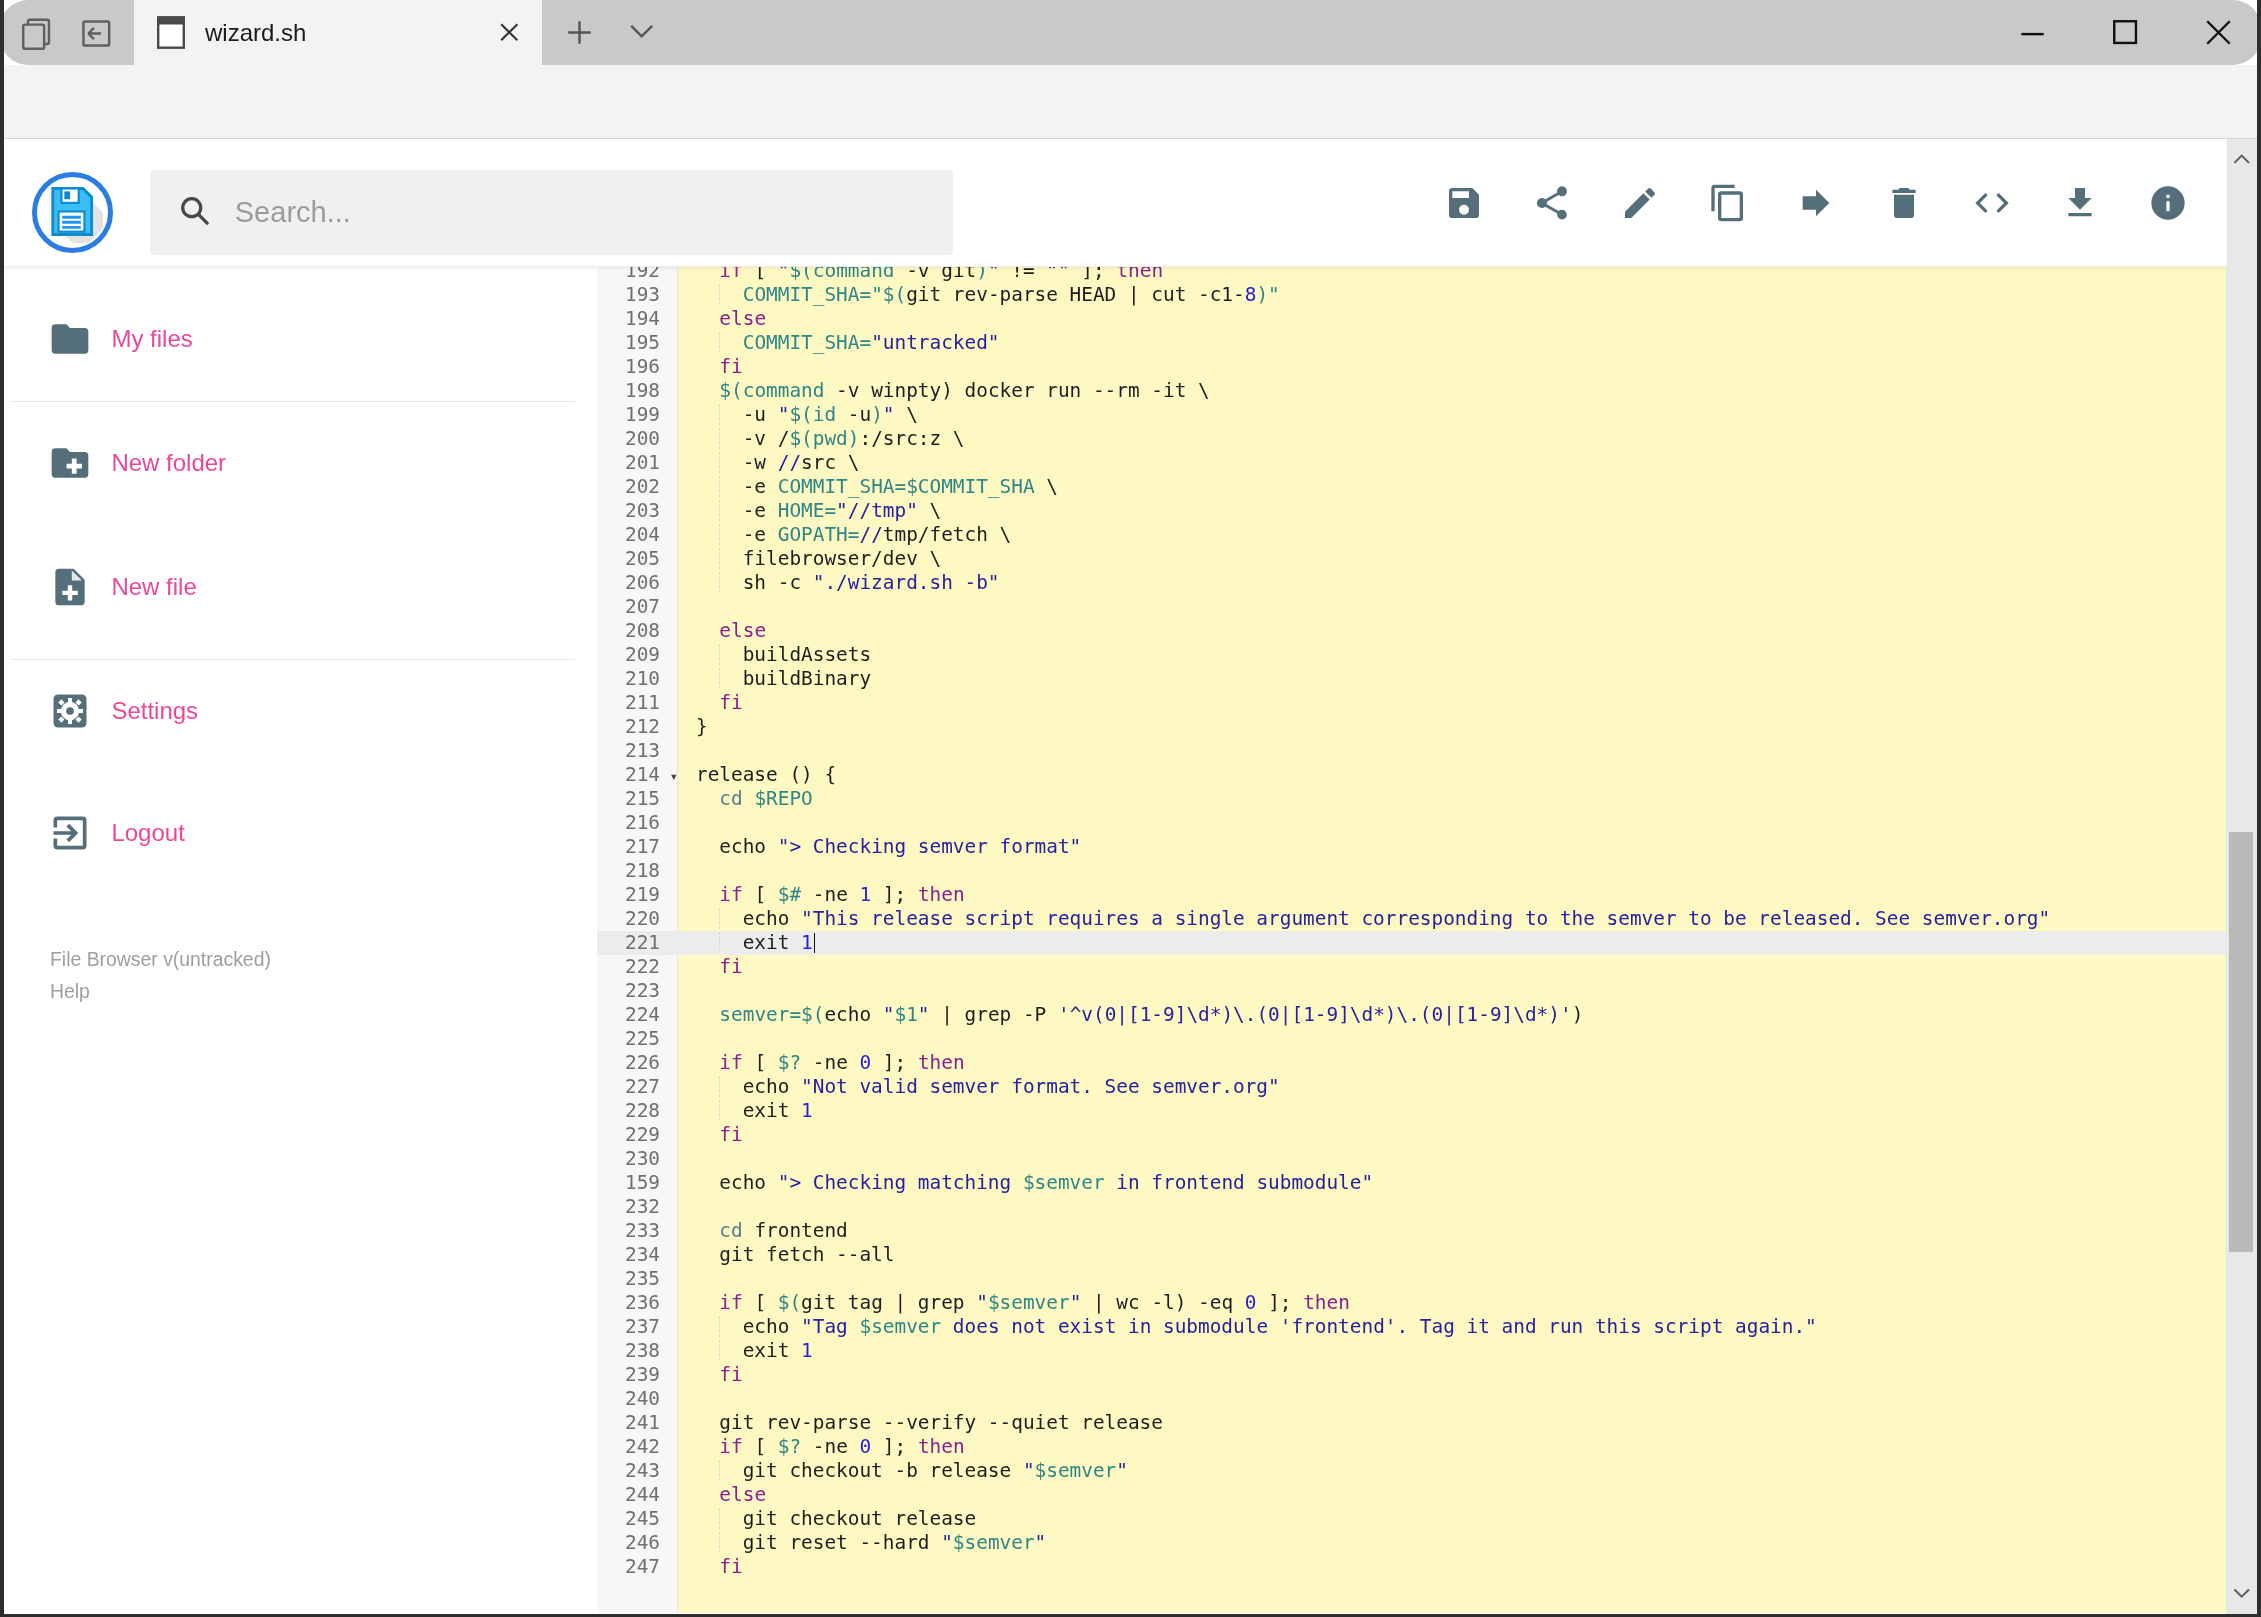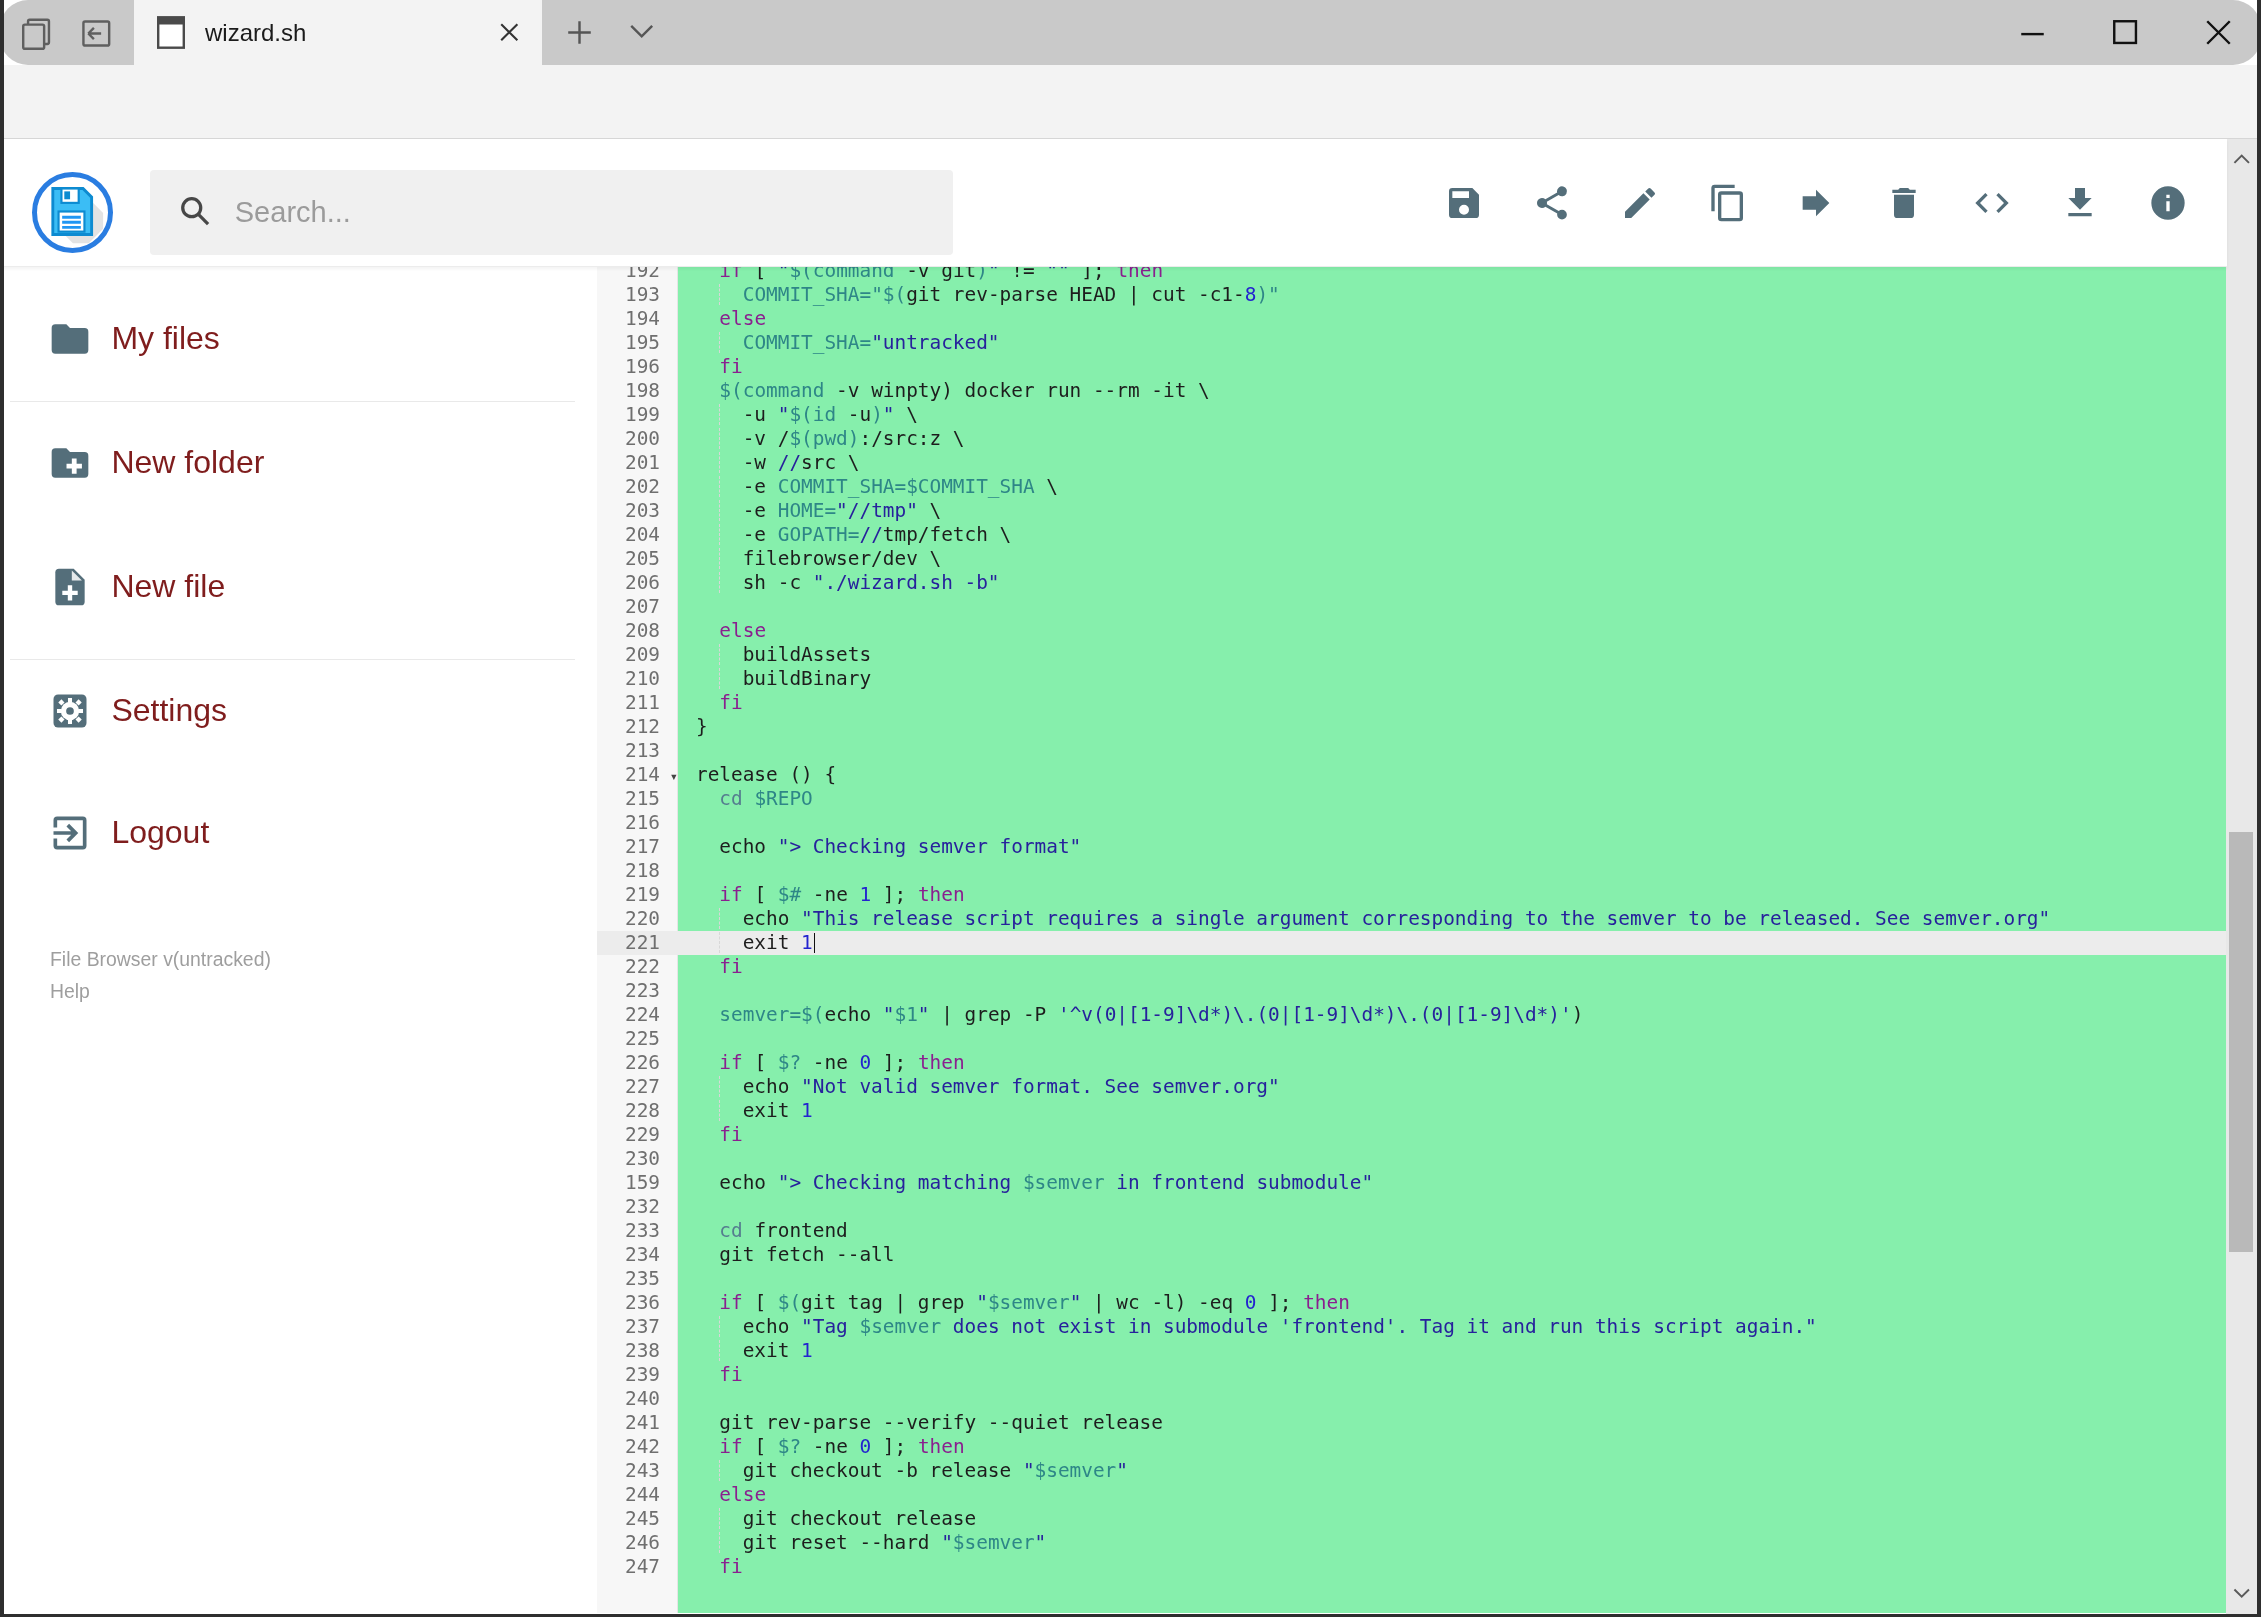--- a/index.html
+++ b/index.html
@@ -46,26 +46,26 @@
   .searchbox input{border:none;background:transparent;outline:none;font-size:29px;
                    font-family:"Liberation Sans",sans-serif;color:#333;width:662px;}
   .searchbox input::placeholder{color:#9b9b9b;}
   .search-glass{margin:0 19.4px 0 27.4px;color:#474747;}
   .toolbar{position:absolute;right:73px;top:139px;height:128px;display:flex;align-items:center;z-index:6;}
   .tool{width:40px;height:40px;margin-left:48px;color:#546e7a;cursor:pointer;}
   
   .sidebar{position:absolute;left:0;top:266px;width:597px;bottom:3.2px;background:#fff;}
   .side-item{position:absolute;left:0;width:597px;height:89px;display:flex;align-items:center;cursor:pointer;}
   .side-item .sic{width:44px;height:44px;margin-left:48px;color:#546e7a;}
-  .side-item .slbl{margin-left:19.4px;font-size:32px;color:#7f1d1d;}
+  .side-item .slbl{margin-left:19.4px;font-size:24px;color:#ec4899;}
   .side-div{position:absolute;left:9.7px;width:565px;height:0.8px;background:#e9e9e9;}
   .side-foot{position:absolute;left:50px;top:677px;font-size:19.4px;color:#9e9e9e;line-height:32px;}
   .side-foot .fl{cursor:pointer;}
   
-  .editor{position:absolute;left:597px;top:266px;width:1629px;height:1347px;background:#86efac;overflow:hidden;text-decoration:underline;}
+  .editor{position:absolute;left:597px;top:266px;width:1629px;height:1347px;background:#fef9c3;overflow:hidden;text-decoration:underline;}
   .gutterbg{position:absolute;left:0;top:0;width:81px;height:100%;background:#f7f7f7;
             border-right:0.8px solid #e5e5e5;}
   .codewrap{position:absolute;left:0;top:-7.3px;width:100%;}
   .code-row{display:flex;height:24px;position:relative;
             font-family:"DejaVu Sans Mono",monospace;font-size:19.4px;line-height:24px;}
   .code-row.active{background:#ececec;}
   .gutter-cell{width:81px;flex:0 0 81px;text-align:right;padding-right:18px;color:#6f6f6f;position:relative;}
   .fold{position:absolute;right:0px;top:0.8px;font-size:13.7px;color:#444;cursor:pointer;}
   .code-text{position:relative;padding-left:18px;white-space:pre;flex:1;cursor:text;}
   .code-text.g2::before{content:"";position:absolute;left:41px;top:1.6px;bottom:1.6px;

